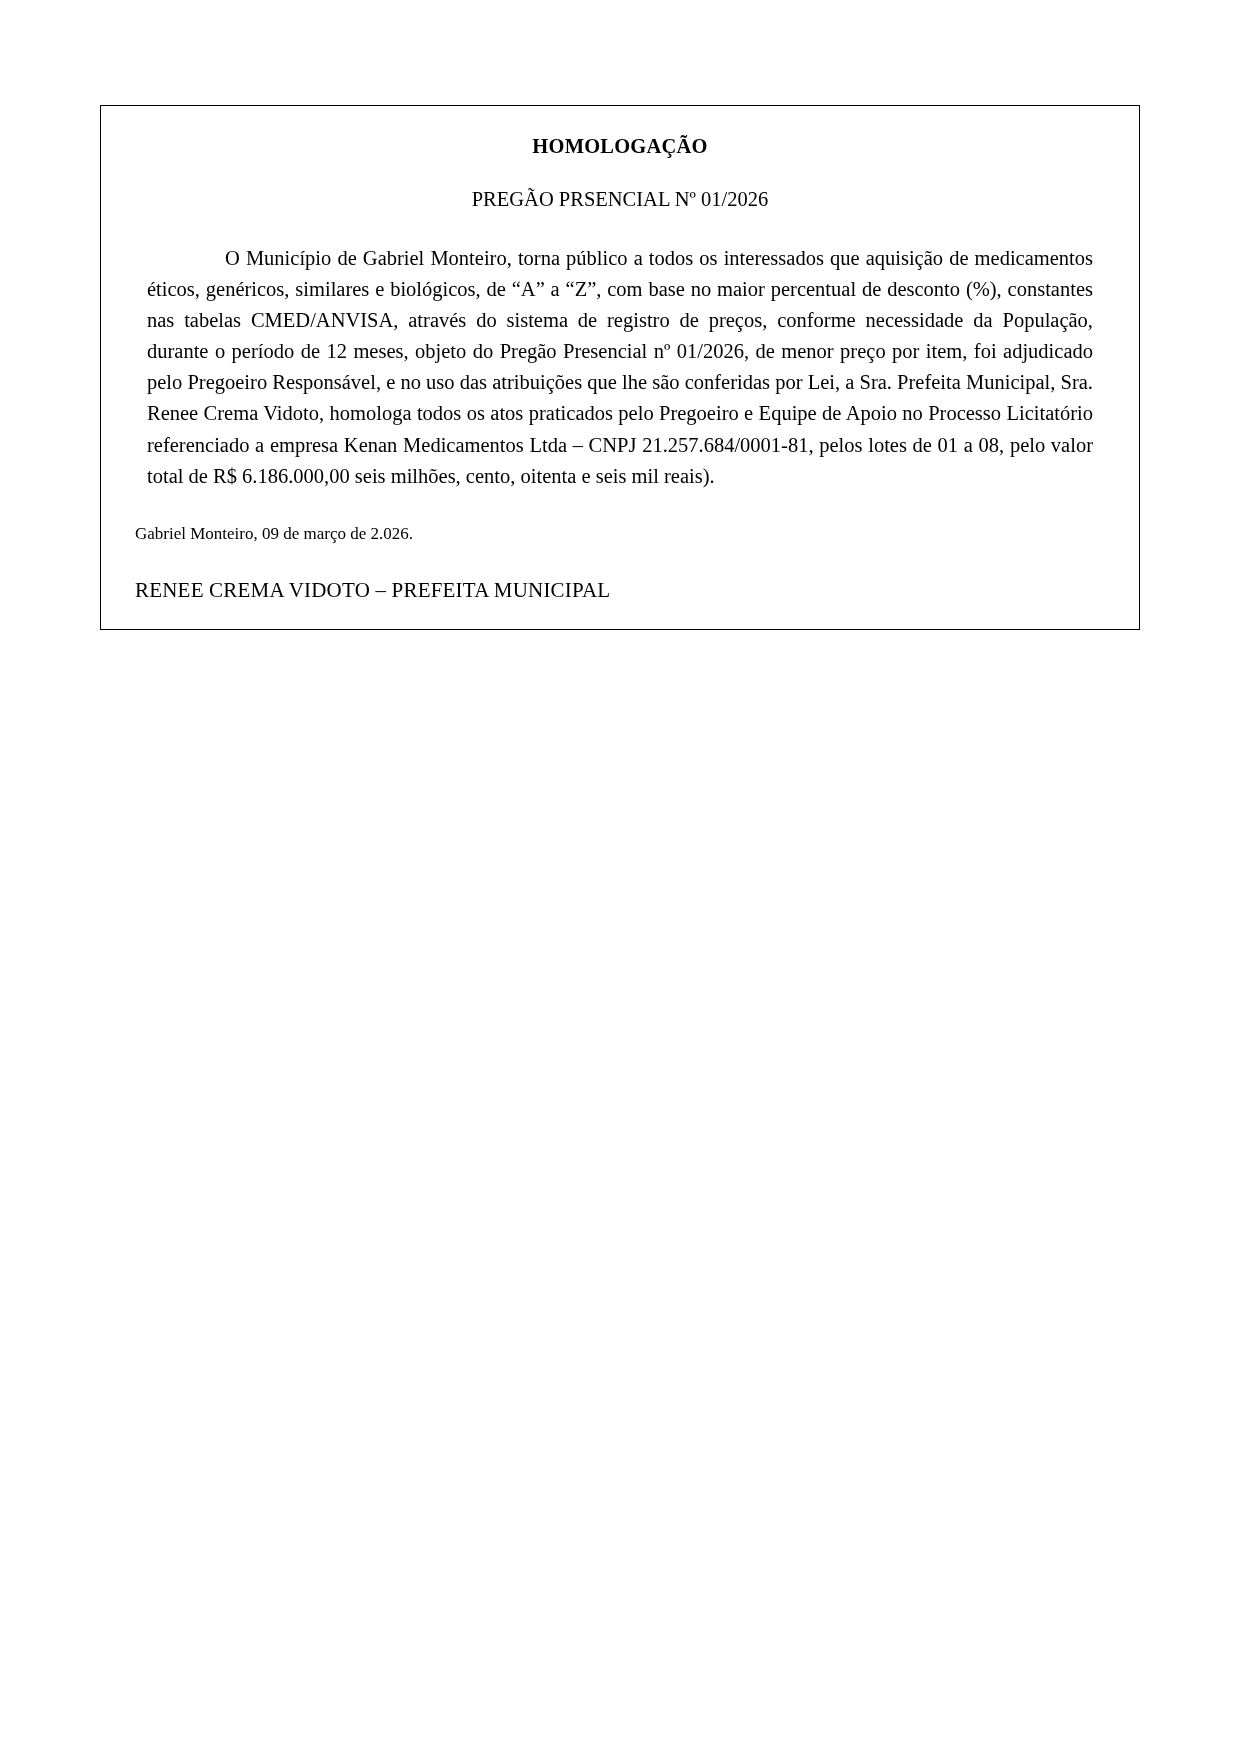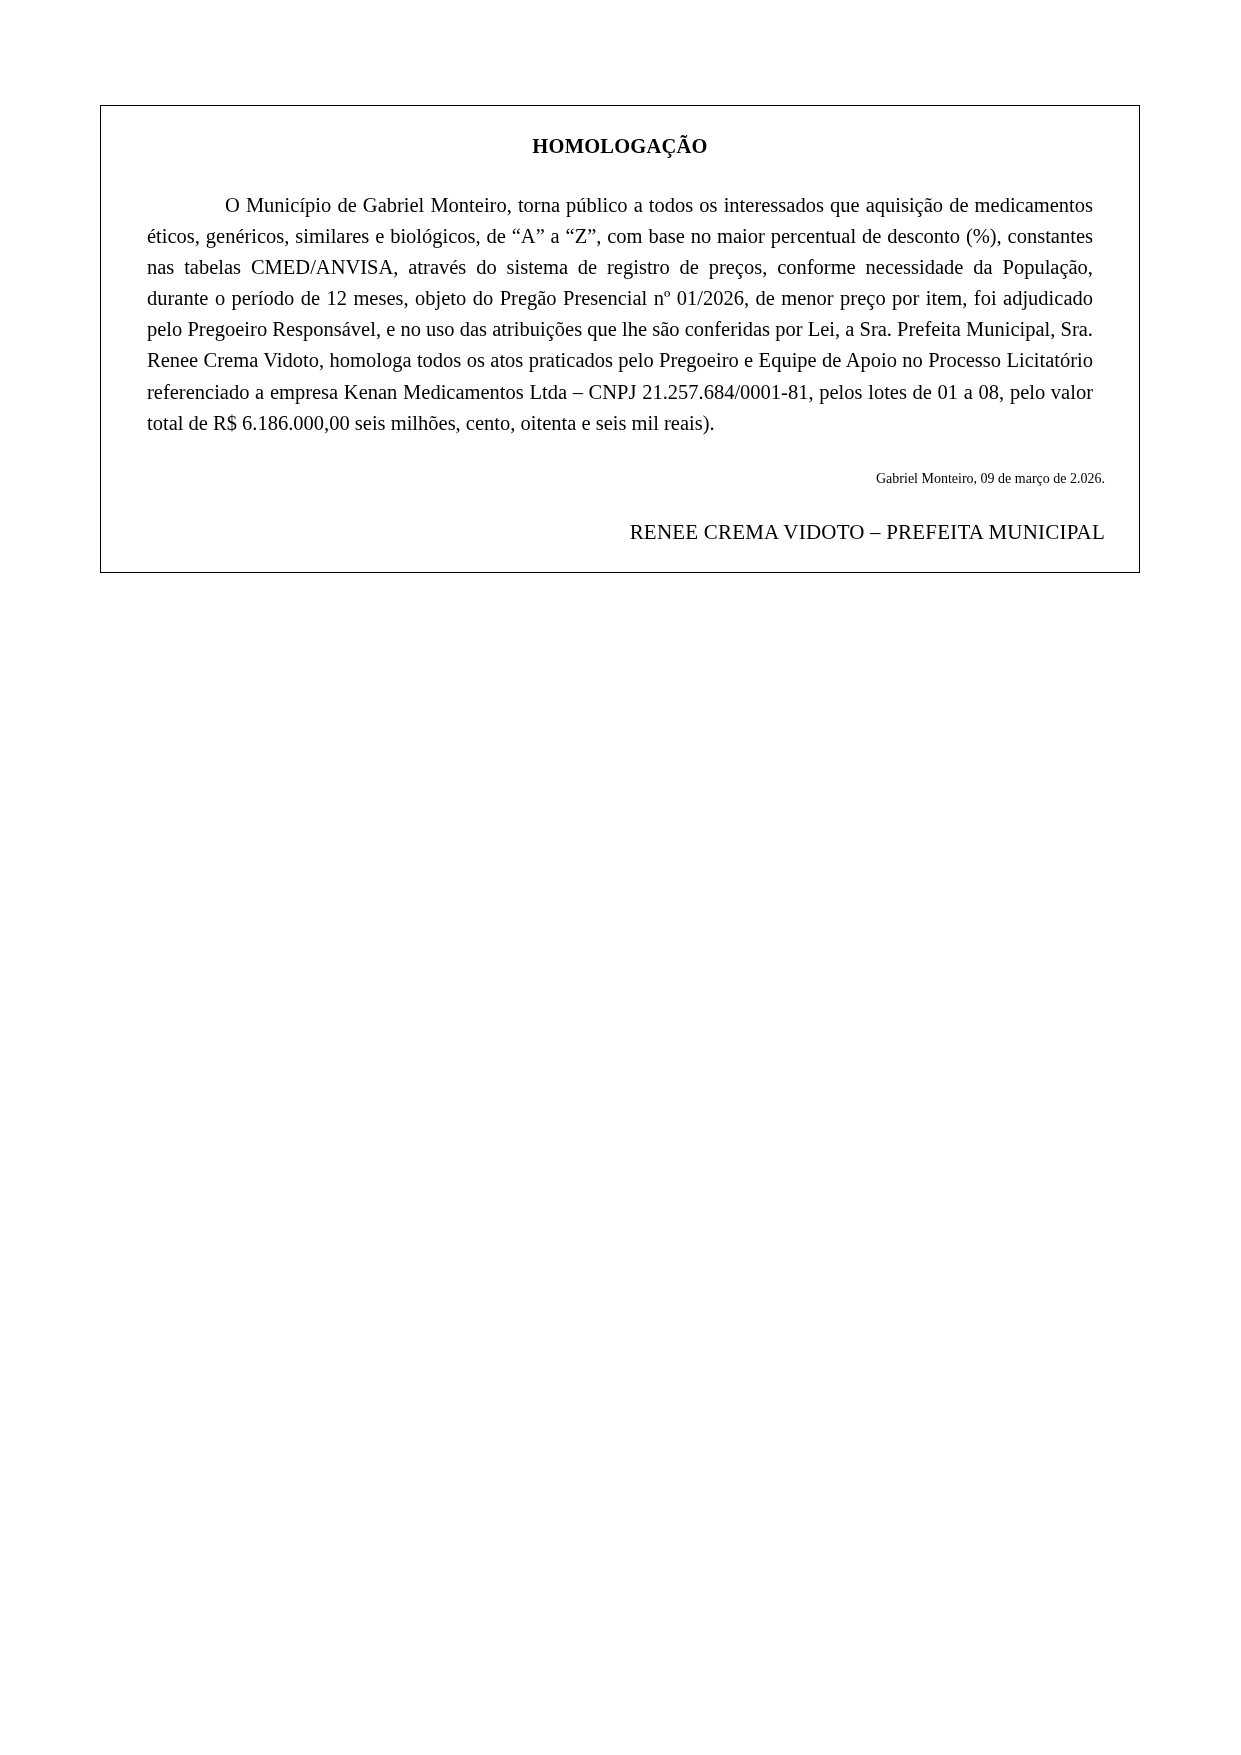--- a/index.html
+++ b/index.html
@@ -53,42 +53,43 @@
   .body-text {
     text-align: justify;
     text-justify: inter-word;
     font-size: 20.5px;
     line-height: 1.52;
     margin: 12px;
     text-indent: 78px;
     hyphens: none;
   }
   .place-date {
-    text-align: right;
-    font-size: 14px;
+    text-align: left;
+    font-size: 17px;
     margin: 30px 0 0 0;
     line-height: 1.4;
   }
   .signature {
-    text-align: right;
+    text-align: left;
     font-size: 21px;
     margin: 30px 0 4px 0;
     line-height: 1.4;
     letter-spacing: 0.2px;
   }
 </style>
 </head>
 <body>
 
 <div class="page">
   <div class="notice-box">
 
     <h1 class="doc-title">HOMOLOGAÇÃO</h1>
 
     <div class="subtitle-block">
+      <div>PREGÃO PRSENCIAL Nº 01/2026</div>
     </div>
 
     <p class="body-text">O Município de Gabriel Monteiro, torna público a todos os interessados que aquisição de medicamentos éticos, genéricos, similares e biológicos, de “A” a “Z”, com base no maior percentual de desconto (%), constantes nas tabelas CMED/ANVISA, através do sistema de registro de preços, conforme necessidade da População, durante o período de 12 meses, objeto do Pregão Presencial nº 01/2026, de menor preço por item, foi adjudicado pelo Pregoeiro Responsável, e no uso das atribuições que lhe são conferidas por Lei, a Sra. Prefeita Municipal, Sra. Renee Crema Vidoto, homologa todos os atos praticados pelo Pregoeiro e Equipe de Apoio no Processo Licitatório referenciado a empresa Kenan Medicamentos Ltda – CNPJ 21.257.684/0001-81, pelos lotes de 01 a 08, pelo valor total de R$ 6.186.000,00 seis milhões, cento, oitenta e seis mil reais).</p>
 
     <p class="place-date">Gabriel Monteiro, 09 de março de 2.026.</p>
 
     <p class="signature">RENEE CREMA VIDOTO – PREFEITA MUNICIPAL</p>
 
   </div>
 </div>

